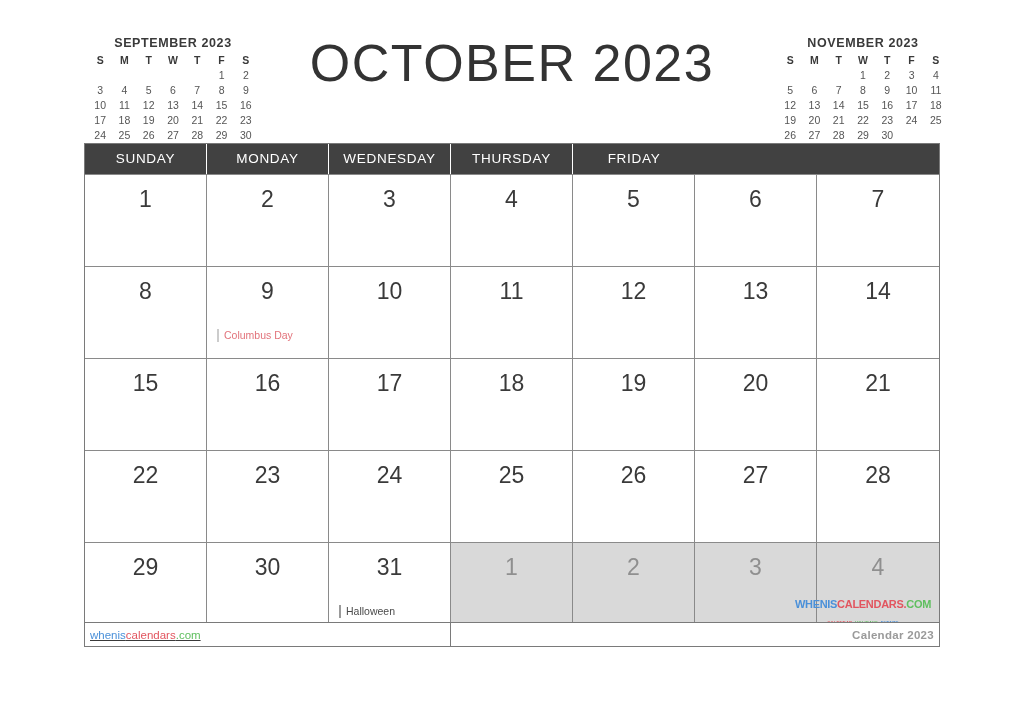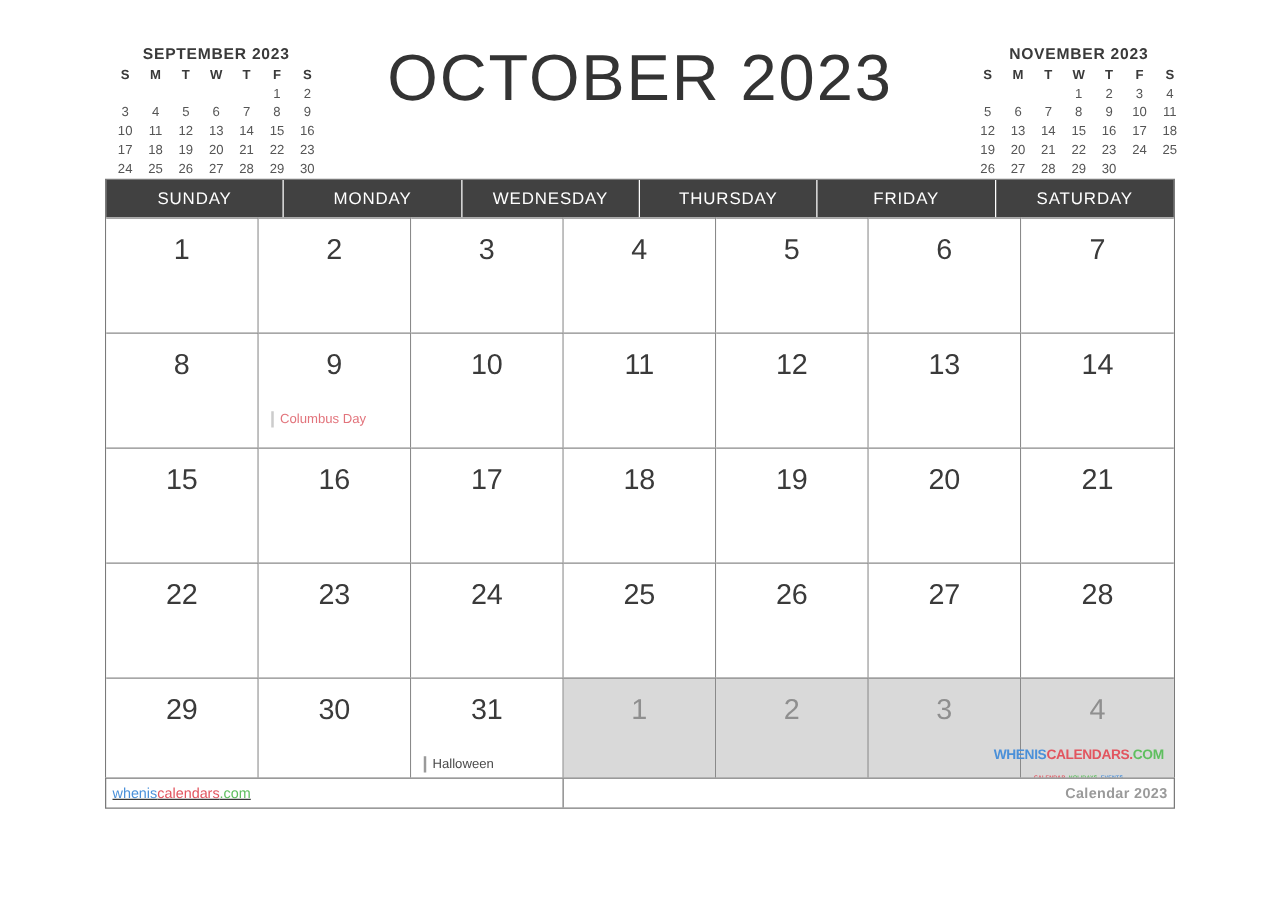--- a/index.html
+++ b/index.html
@@ -85,21 +85,21 @@
     position: absolute;
     left: 84px;
     top: 143px;
     width: 856px;
     border: 1px solid #7a7a7a;
     box-sizing: border-box;
   }
 
   .dow-row {
     display: grid;
-    grid-template-columns: repeat(6, 1fr);
+    grid-template-columns: repeat(7, 1fr);
     background: #414141;
   }
   .dow-cell {
     color: #ffffff;
     font-size: 13.5px;
     letter-spacing: 0.7px;
     text-align: center;
     padding: 7px 0 8px 0;
     border-right: 1px solid #ffffff;
     box-sizing: border-box;
@@ -333,21 +333,20 @@
 
   </div>
 
   <div class="calendar">
     <div class="dow-row">
       <div class="dow-cell">SUNDAY</div>
       <div class="dow-cell">MONDAY</div>
       <div class="dow-cell">WEDNESDAY</div>
       <div class="dow-cell">THURSDAY</div>
       <div class="dow-cell">FRIDAY</div>
-      <div class="dow-cell">SATURDAY</div>
     </div>
 
     <div class="week-row">
       <div class="day-cell">
           <span class="day-num">1</span>
         </div>
       <div class="day-cell">
           <span class="day-num">2</span>
         </div>
       <div class="day-cell">

